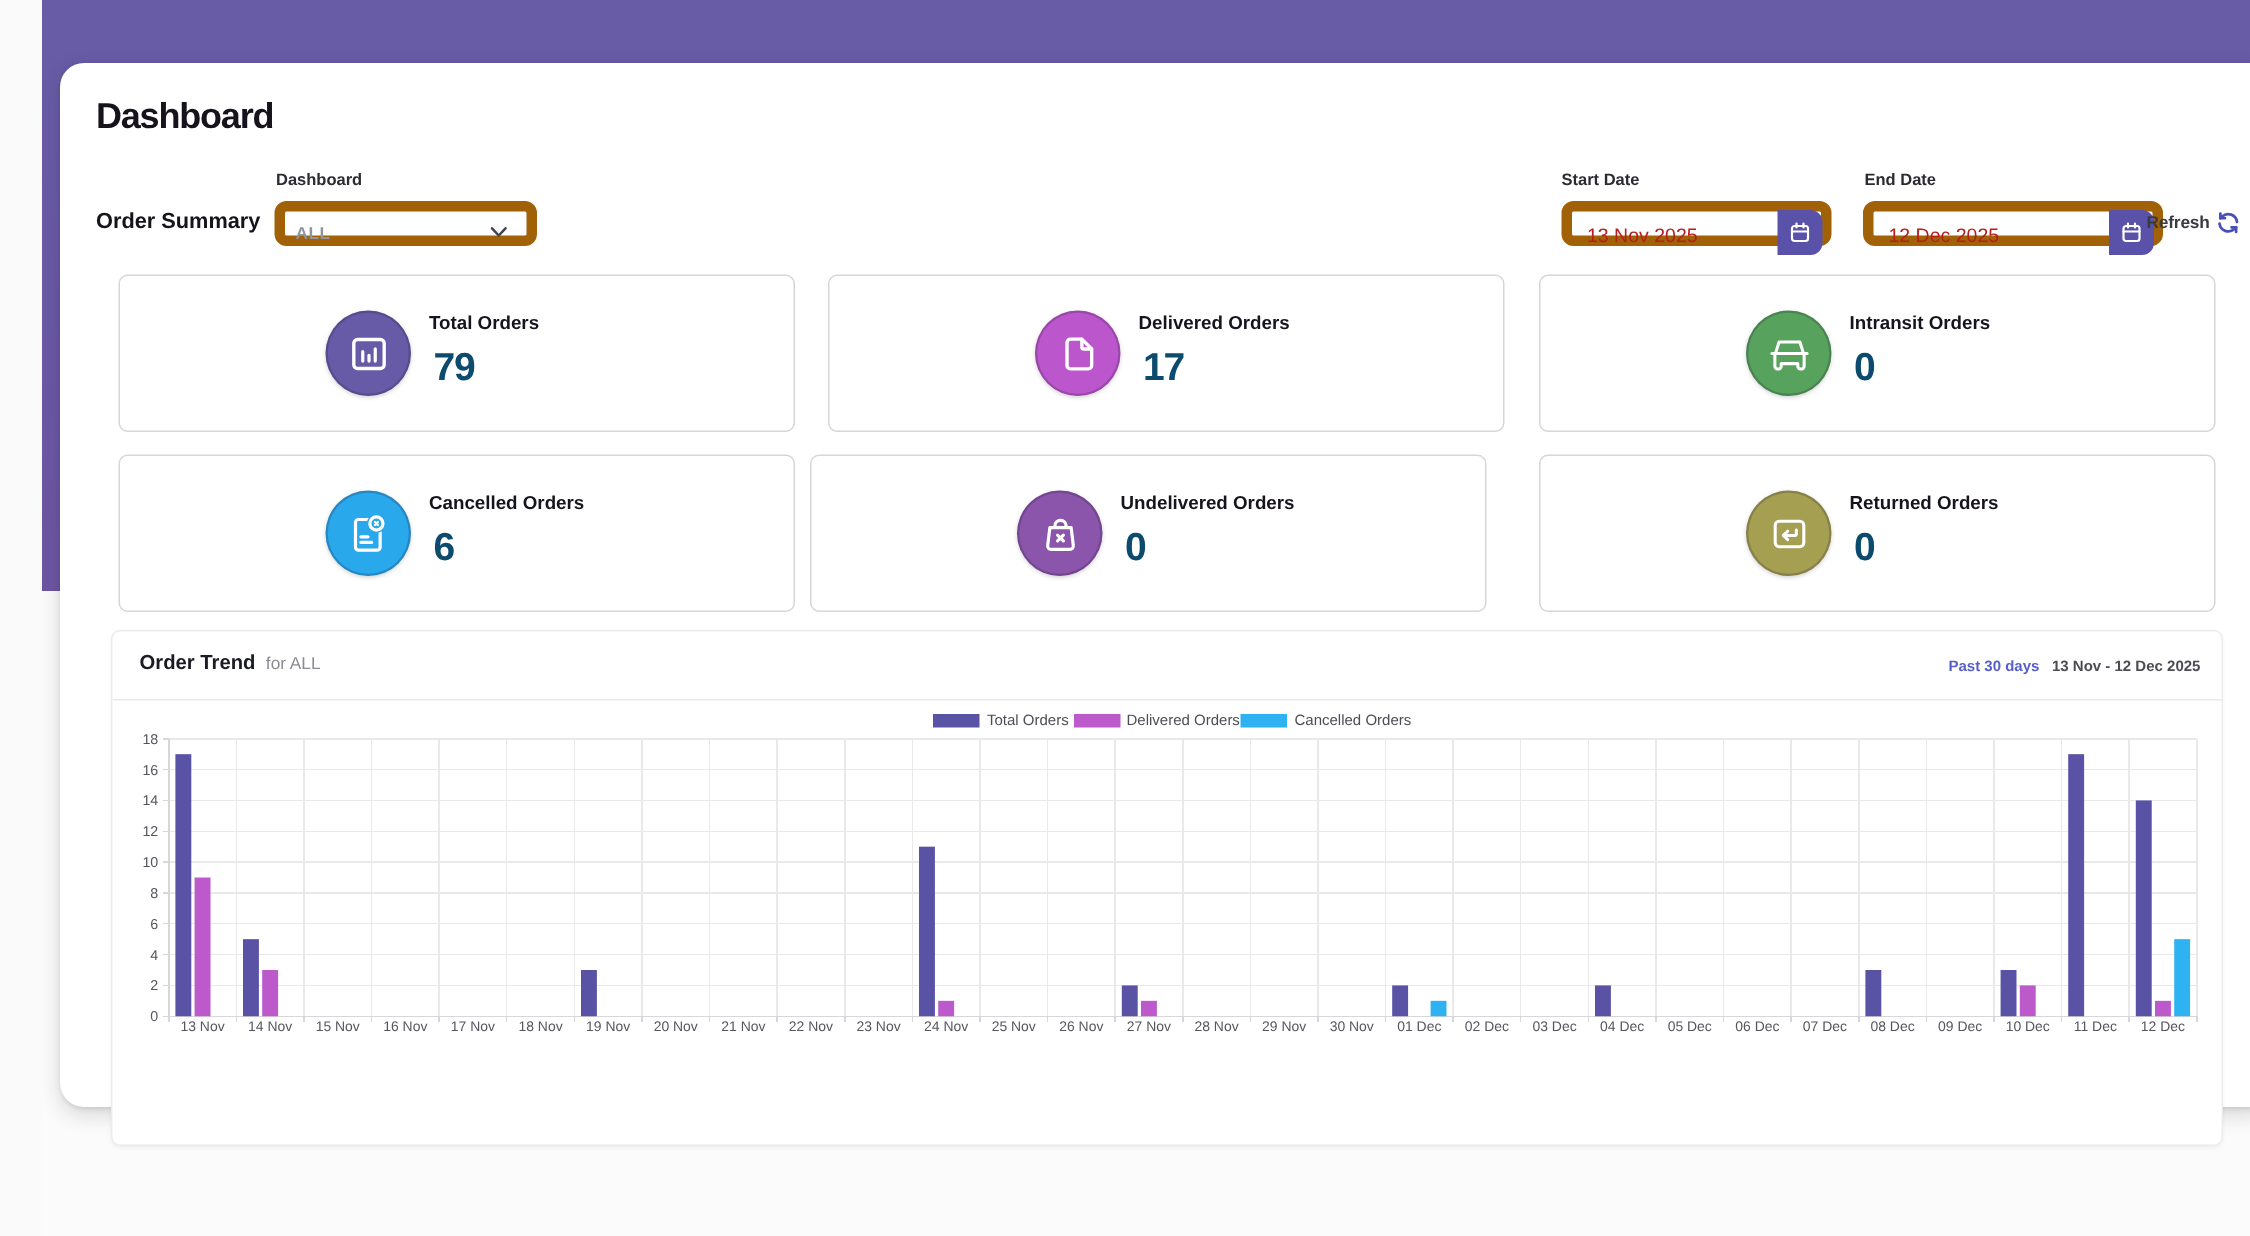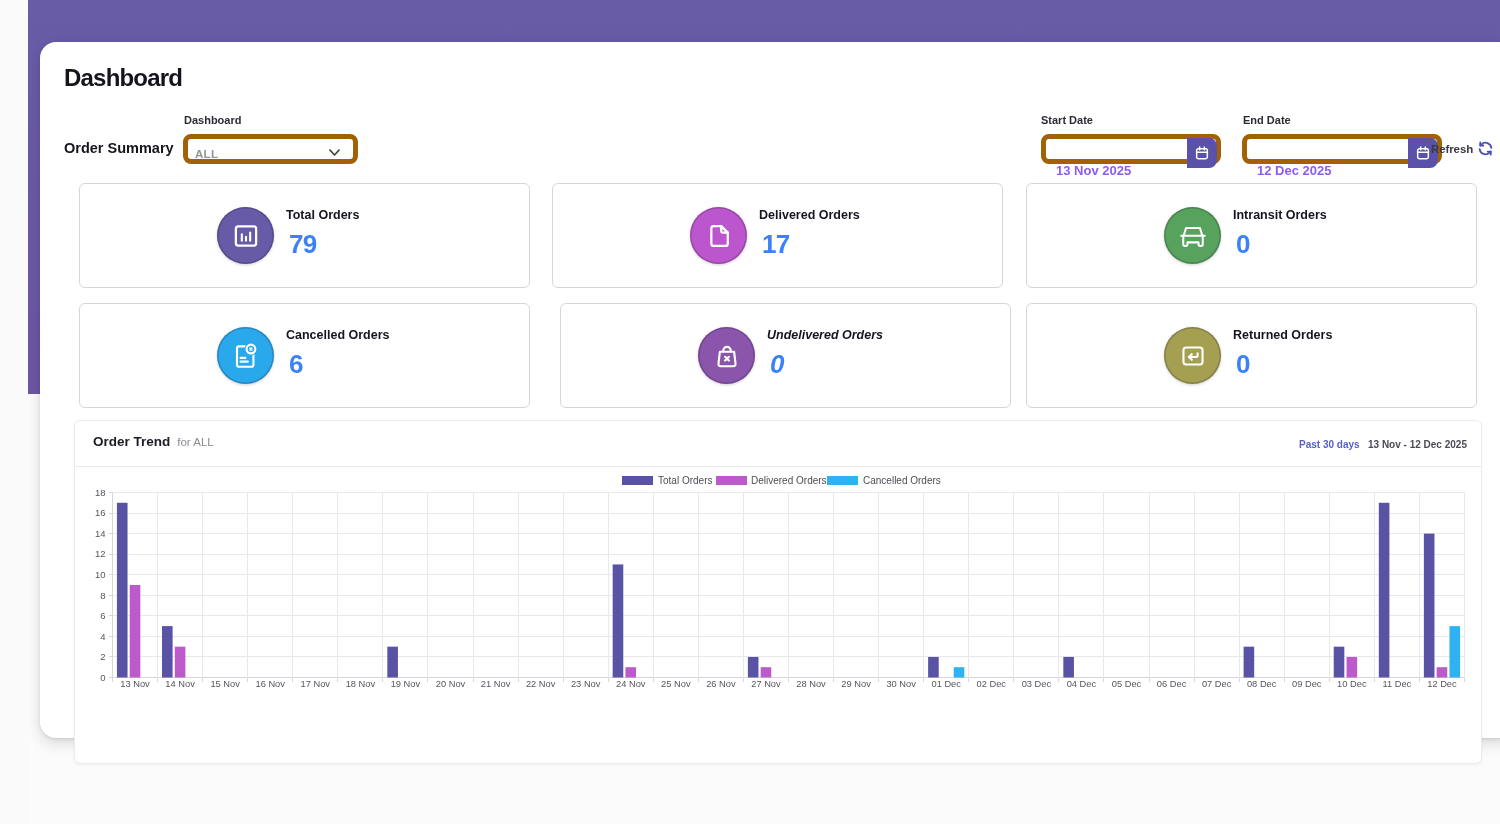--- a/index.html
+++ b/index.html
@@ -8,32 +8,32 @@
   #stage { position:relative; width:1500px; height:824px; overflow:hidden; background:#fbfbfb;margin-left:28px; }
   .band { position:absolute; left:0; top:0; width:1500px; height:394px;
           background:linear-gradient(180deg,#685CA7 0%,#6B58A5 70%,#6D55A2 100%); }
   .card { position:absolute; left:12px; top:42px; width:1475px; height:696px;
           background:#fff; border-radius:16px; box-shadow:0 5px 14px rgba(30,30,40,.16), 0 1px 3px rgba(0,0,0,.10); }
   .abs { position:absolute; }
   h1.dash { position:absolute; left:36px; top:64px; font-size:24px; font-weight:700;
             color:#16131d; letter-spacing:-.8px; }
   .osum { position:absolute; left:36px; top:140px; font-size:14.5px; font-weight:700; color:#16131d; white-space:nowrap; }
   .flabel { position:absolute; font-size:11px; font-weight:700; color:#2b2b33; white-space:nowrap; }
-  .inputbox { position:absolute; height:30px; background:#fff; border:5px solid #a16207; border-radius:8px; }
-  .inputtext { position:absolute; top:24px; font-size:13px; color:#8b5cf6; font-weight:700; white-space:nowrap; }
+  .inputbox { position:absolute; height:30px; background:#fff; border:7px solid #a16207; border-radius:8px; }
+  .inputtext { position:absolute; top:8px; font-size:13px; color:#b91c1c; font-weight:400; white-space:nowrap; }
   .calbtn { position:absolute; right:-1px; top:-1px; width:30px; height:30px; background:#5A52A8;
             border-radius:0 8px 8px 0; }
   .refresh { position:absolute; left:1403px; top:143px; font-size:11.5px; font-weight:600; color:#3a3a42; white-space:nowrap; letter-spacing:-0.1px; }
   
   .stat { position:absolute; width:451px; height:105px; background:#fff; border:1px solid #d6d6d9; border-radius:6px; }
   .stat .circ { position:absolute; left:137px; top:23px; width:57px; height:57px; border-radius:50%;
                 box-shadow: inset 0 0 0 1.5px rgba(30,20,50,.22), 0 1px 3px rgba(0,0,0,.18); }
   .stat .circ svg { position:absolute; left:50%; top:50%; transform:translate(-50%,-50%); }
   .stat .slabel { position:absolute; left:206px; top:24px; font-size:12.5px; font-weight:700; color:#17141f; white-space:nowrap; }
-  .stat .snum { position:absolute; left:209px; top:47px; font-size:26px; font-weight:600; color:#3b82f6; letter-spacing:-.8px; line-height:1;}
+  .stat .snum { position:absolute; left:209px; top:47px; font-size:26px; font-weight:600; color:#0c4a6e; letter-spacing:-.8px; line-height:1;}
   
   .panel { position:absolute; left:46px; top:420px; width:1408px; height:344px; background:#fff;
            border:1px solid #ececef; border-radius:6px; box-shadow:0 1px 3px rgba(0,0,0,.05); }
   .panel .ptitle { position:absolute; left:18px; top:13px; font-size:13.5px; font-weight:700; color:#1b1b24; }
   .panel .ptitle span { font-size:11.5px; font-weight:400; color:#8b8b94; }
   .panel .past { position:absolute; left:1224px; top:18px; font-size:10px; font-weight:600; color:#575fc8; white-space:nowrap; }
   .panel .range { position:absolute; left:1293px; top:18px; font-size:10px; font-weight:600; color:#4c4c55; white-space:nowrap; }
   .panel .divider { position:absolute; left:0; top:45px; width:100%; height:1px; background:#e9e9ec; }
   .legend { position:absolute; top:55px; height:10px; }
   .legend .sw { position:absolute; top:0; width:31px; height:9px; }
@@ -126,21 +126,21 @@
         <path d="M7.2 13.7H11.4M7.2 17H13.6" stroke="#fff" stroke-width="1.9" stroke-linecap="round"></path>
         <circle cx="16.4" cy="5.8" r="5.7" fill="#29A8EC"></circle>
         <circle cx="16.4" cy="5.8" r="3.9" stroke="#fff" stroke-width="1.9"></circle>
         <path d="M15.5 4.9l1.8 1.8M17.3 4.9l-1.8 1.8" stroke="#fff" stroke-width="1.3" stroke-linecap="round"></path>
       </svg>
     </div>
     <div class="slabel">Cancelled Orders</div>
     <div class="snum">6</div>
   </div>
 
-  <div class="stat" style="left:532px; top:303px;font-style:italic;">
+  <div class="stat" style="left:512px; top:303px;">
     <div class="circ" style="background:#8A55AB;">
       <svg width="27" height="27" viewBox="0 0 24 24" fill="none" stroke="#fff" stroke-width="1.9" stroke-linecap="round" stroke-linejoin="round">
         <path d="M5.7 8.2 L4.4 18.8 a2 2 0 0 0 2 2.3 H17.6 a2 2 0 0 0 2-2.3 L18.3 8.2 z"></path>
         <path d="M8.7 8 V7.2 a3.3 3.3 0 0 1 6.6 0 V8"></path>
         <path d="M10.3 12.7l3.4 3.4M13.7 12.7l-3.4 3.4"></path>
       </svg>
     </div>
     <div class="slabel">Undelivered Orders</div>
     <div class="snum">0</div>
   </div>

